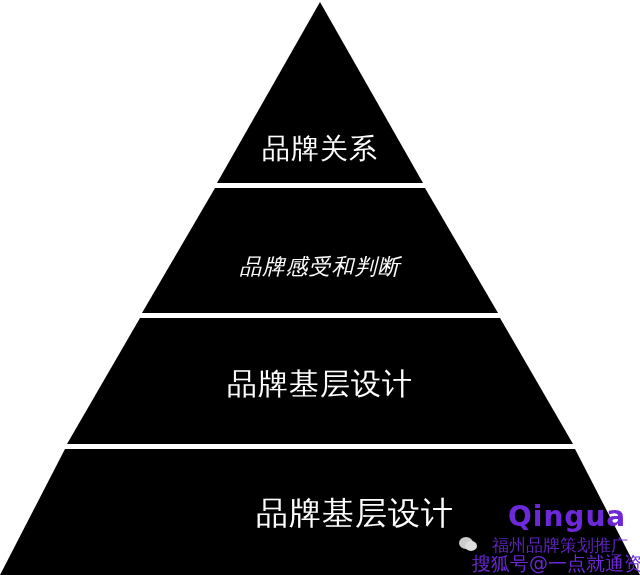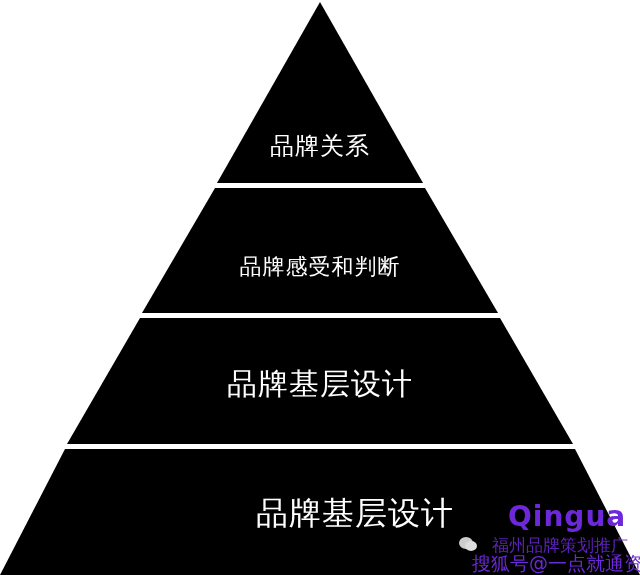--- a/index.html
+++ b/index.html
@@ -1,22 +1,22 @@
 <!DOCTYPE html>
 <html><head>
 <meta charset="utf-8">
 <style>
   html, body { margin: 0; padding: 0; }
   body { width: 640px; height: 575px; background: #ffffff; position: relative; overflow: hidden;
          font-family: "DejaVu Sans", "Liberation Sans", sans-serif; }
   #pyramid { position: absolute; left: 0; top: 0; }
   .level-label { position: absolute; left: 0; width: 640px; text-align: center; color: #ffffff;
                  white-space: nowrap; letter-spacing: 1px; }
-  #lbl0 { top: 130px; font-size: 24px; }
-  #lbl1 { top: 252px; font-size: 22px; }
+  #lbl0 { top: 130px; font-size: 28px; }
+  #lbl1 { top: 252px; font-size: 22px; font-style: italic; }
   #lbl2 { top: 364px; font-size: 30px; }
   #lbl3 { top: 492px; font-size: 32px; padding-left: 35px; }
   .wm { position: absolute; color: #6d28d9; white-space: nowrap; }
   #wm-logo { left: 508px; top: 500px; font-size: 28px; font-weight: bold; letter-spacing: 1px; }
   #wm-line1 { left: 492px; top: 534px; font-size: 17px; opacity: 0.85; }
   #wm-line2 { left: 472px; top: 551px; font-size: 19px; }
   #wm-icon { position: absolute; left: 458px; top: 536px; width: 20px; height: 16px; }
 </style>
 </head>
 <body>

